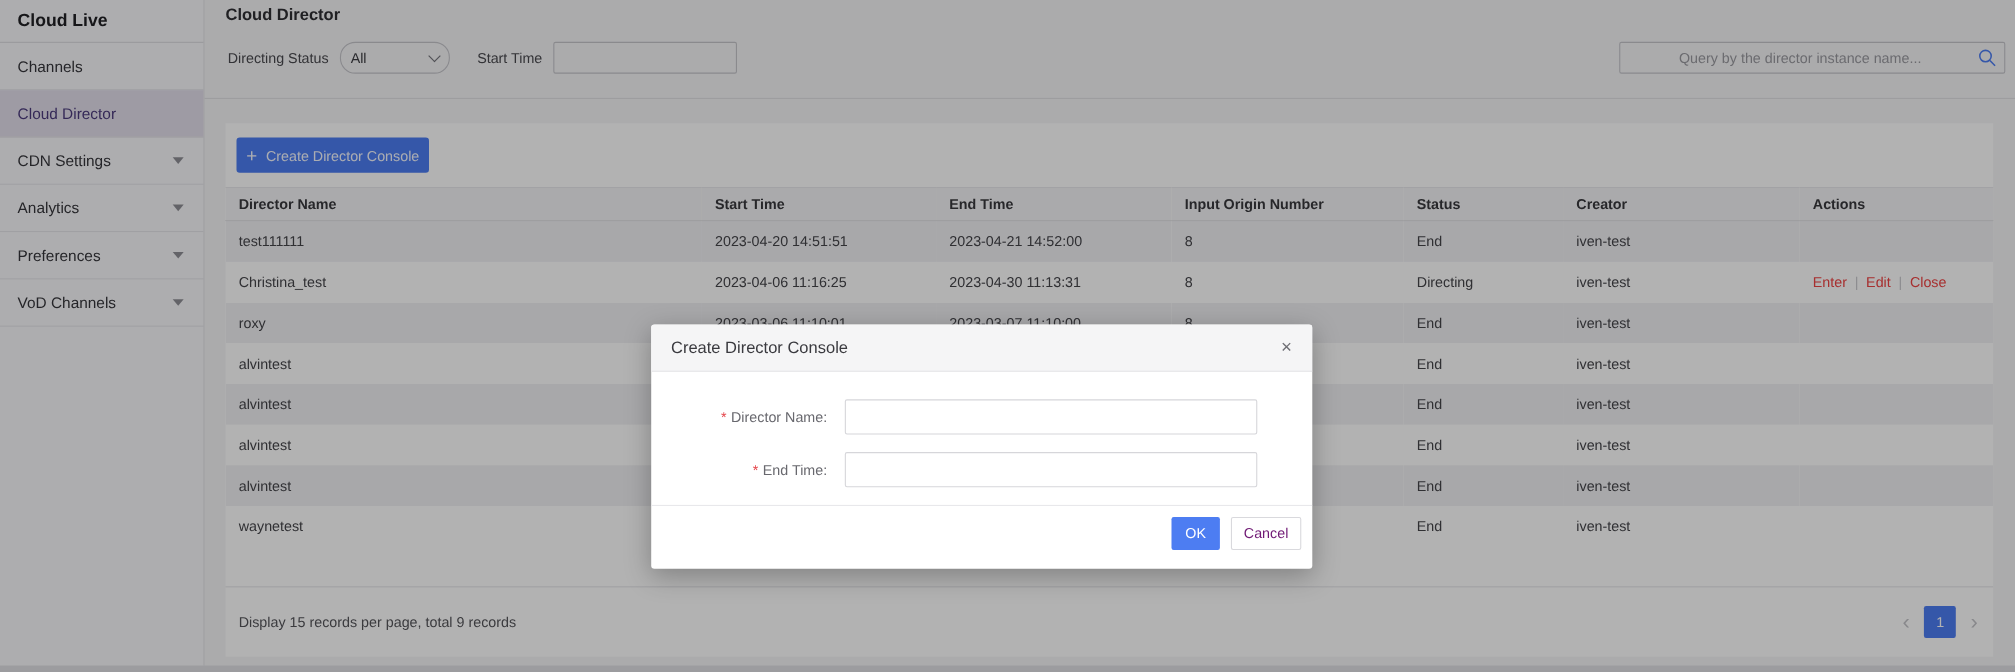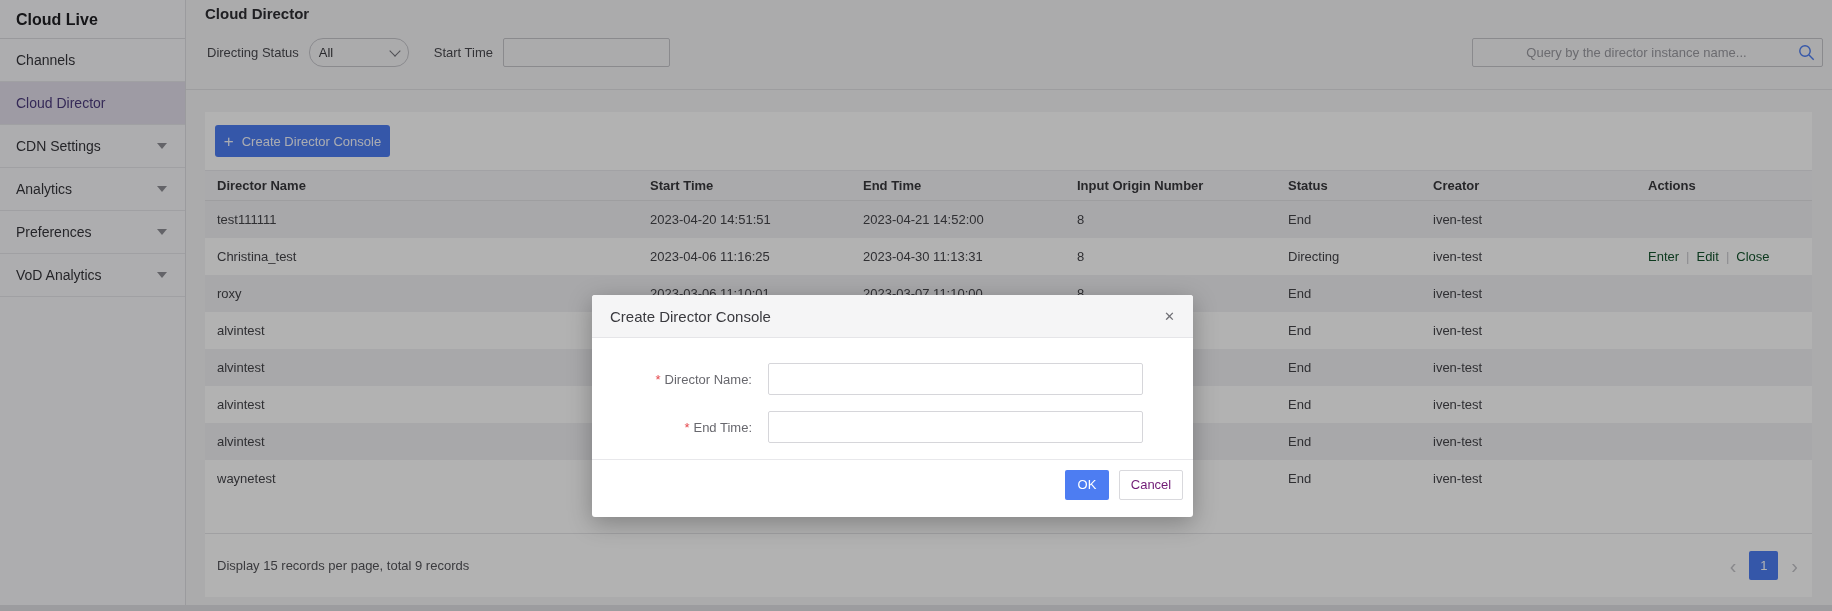--- a/index.html
+++ b/index.html
@@ -80,21 +80,21 @@
     height:30px; background:#f4f4f6; border-top:1px solid #e9e9ec; border-bottom:1px solid #e3e3e6;
     font-size:13px; font-weight:600; color:#38383d; text-align:left; padding:0 4px 0 12px;
     white-space:nowrap; overflow:hidden;
   }
   td {
     height:37px; font-size:13px; color:#45454a; padding:0 4px 0 12px;
     white-space:nowrap; overflow:hidden;
   }
   tbody tr:nth-child(odd) { background:#f1f1f4; }
   tbody tr:nth-child(even) { background:#ffffff; }
-  .action-link { color:#14532d; cursor:pointer; text-decoration:none; }
+  .action-link { color:#ef4444; cursor:pointer; text-decoration:none; }
   .action-sep { color:#c9c9ce; margin:0 7px; }
 
   .card-footer {
     position:absolute; left:0; right:0; top:421px; bottom:0;
     border-top:1px solid #e6e6e9; display:flex; align-items:center;
     padding:0 14px 0 12px; font-size:13px; color:#55555a;
   }
   .pagination { margin-left:auto; display:flex; align-items:center; gap:13px; }
   .pg-chevron { font-size:20px; color:#c3c3c8; line-height:1; cursor:pointer; }
   .pg-page {
@@ -159,21 +159,21 @@
       </div>
       <div class="side-item">
         <span>Analytics</span>
         <span class="tri-down"></span>
       </div>
       <div class="side-item">
         <span>Preferences</span>
         <span class="tri-down"></span>
       </div>
       <div class="side-item">
-        <span>VoD Analytics</span>
+        <span>VoD Channels</span>
         <span class="tri-down"></span>
       </div>
     </nav>
   </aside>
 
   <div class="main">
     <div class="topbar">
       <div class="page-title">Cloud Director</div>
       <div class="filters">
         <span class="flt-label">Directing Status</span>

